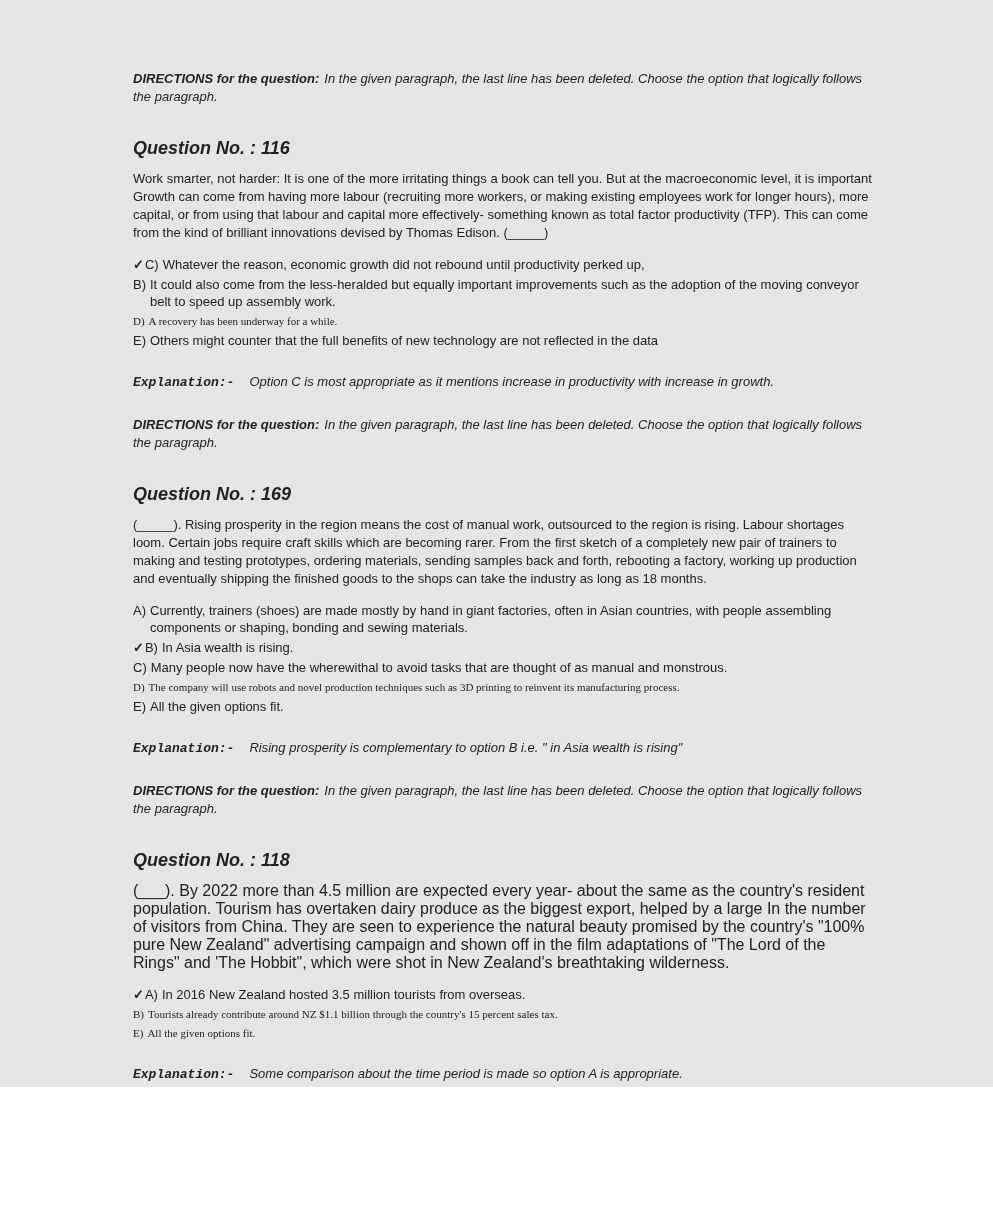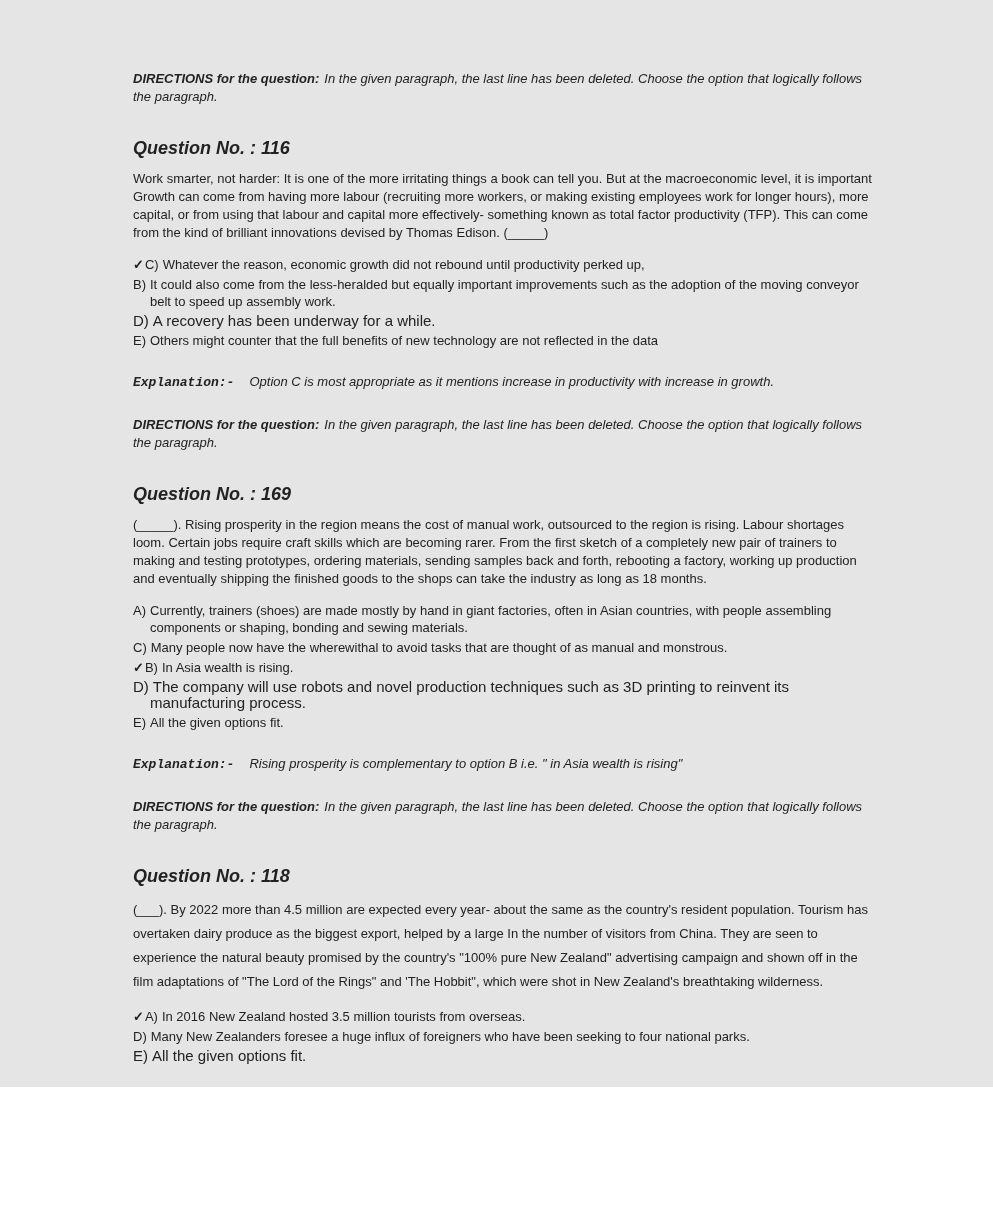--- a/index.html
+++ b/index.html
@@ -16,24 +16,24 @@
     position:absolute; left:133px; top:70px; width:741px;
     font-size:13px; line-height:18px;
   }
   .directions{ font-style:italic; margin:0; }
   .dir-label{ font-weight:bold; margin-right:5px; }
   .qtitle{
     font-style:italic; font-weight:bold; font-size:18px;
     margin:33px 0 0 0;
   }
   .qpara{ margin:13px 0 0 0; }
-  .qpara.small{ font-size:13px; line-height:24px; }
+  .qpara.small{ font-size:16px; line-height:18px; }
   .options{ margin:14px 0 0 0; }
   .option{ padding-left:17px; text-indent:-17px; margin:0 0 3px 0; line-height:17px; }
-  .option.small{ font-size:15px; line-height:16px; }
+  .option.small{ font-size:11px; line-height:16px;font-family:Liberation Serif, serif; }
   .olabel{ margin-right:4px; }
   .check{ font-weight:bold; margin-right:1px; }
   .explanation{ font-style:italic; margin:24px 0 0 0; }
   .exp-label{ font-weight:bold; margin-right:15px;font-family:Liberation Mono, monospace; }
   .qblock{ margin-top:24px; }
   .qblock:first-child{ margin-top:0; }
   .logo{
     position:absolute; left:724px; top:1095px; width:258px; height:100px;
   }
 </style>
@@ -55,35 +55,35 @@
       </div>
       <p class="explanation"><b class="exp-label">Explanation:-</b><span>Option C is most appropriate as it mentions increase in productivity with increase in growth.</span></p>
     </section>
 
     <section class="qblock">
       <p class="directions"><b class="dir-label">DIRECTIONS for the question:</b><span>In the given paragraph, the last line has been deleted. Choose the option that logically follows the paragraph.</span></p>
       <h3 class="qtitle">Question No. : 169</h3>
       <p class="qpara">(_____). Rising prosperity in the region means the cost of manual work, outsourced to the region is rising. Labour shortages loom. Certain jobs require craft skills which are becoming rarer. From the first sketch of a completely new pair of trainers to making and testing prototypes, ordering materials, sending samples back and forth, rebooting a factory, working up production and eventually shipping the finished goods to the shops can take the industry as long as 18 months.</p>
       <div class="options">
         <div class="option"><span class="olabel">A)</span><span>Currently, trainers (shoes) are made mostly by hand in giant factories, often in Asian countries, with people assembling components or shaping, bonding and sewing materials.</span></div>
+        <div class="option"><span class="check">✓</span><span class="olabel">B)</span><span>In Asia wealth is rising.</span></div>
         <div class="option"><span class="olabel">C)</span><span>Many people now have the wherewithal to avoid tasks that are thought of as manual and monstrous.</span></div>
-        <div class="option"><span class="check">✓</span><span class="olabel">B)</span><span>In Asia wealth is rising.</span></div>
         <div class="option small"><span class="olabel">D)</span><span>The company will use robots and novel production techniques such as 3D printing to reinvent its manufacturing process.</span></div>
         <div class="option"><span class="olabel">E)</span><span>All the given options fit.</span></div>
       </div>
       <p class="explanation"><b class="exp-label">Explanation:-</b><span>Rising prosperity is complementary to option B i.e. " in Asia wealth is rising"</span></p>
     </section>
 
     <section class="qblock">
       <p class="directions"><b class="dir-label">DIRECTIONS for the question:</b><span>In the given paragraph, the last line has been deleted. Choose the option that logically follows the paragraph.</span></p>
       <h3 class="qtitle">Question No. : 118</h3>
       <p class="qpara small">(___). By 2022 more than 4.5 million are expected every year- about the same as the country's resident population. Tourism has overtaken dairy produce as the biggest export, helped by a large In the number of visitors from China. They are seen to experience the natural beauty promised by the country's "100% pure New Zealand" advertising campaign and shown off in the film adaptations of "The Lord of the Rings" and 'The Hobbit", which were shot in New Zealand's breathtaking wilderness.</p>
       <div class="options">
         <div class="option"><span class="check">✓</span><span class="olabel">A)</span><span>In 2016 New Zealand hosted 3.5 million tourists from overseas.</span></div>
-        <div class="option"><span class="olabel">D)</span><span>Many New Zealanders foresee a huge influx of foreigners who have been seeking to four national parks.</span></div>
+        <div class="option small"><span class="olabel">B)</span><span>Tourists already contribute around NZ $1.1 billion through the country's 15 percent sales tax.</span></div>
         <div class="option small"><span class="olabel">E)</span><span>All the given options fit.</span></div>
       </div>
       <p class="explanation"><b class="exp-label">Explanation:-</b><span>Some comparison about the time period is made so option A is appropriate.</span></p>
     </section>
 
   </div>
 
   <div class="logo">
     <svg viewBox="0 0 260 100" width="258" height="100" xmlns="http://www.w3.org/2000/svg">
       <g>

